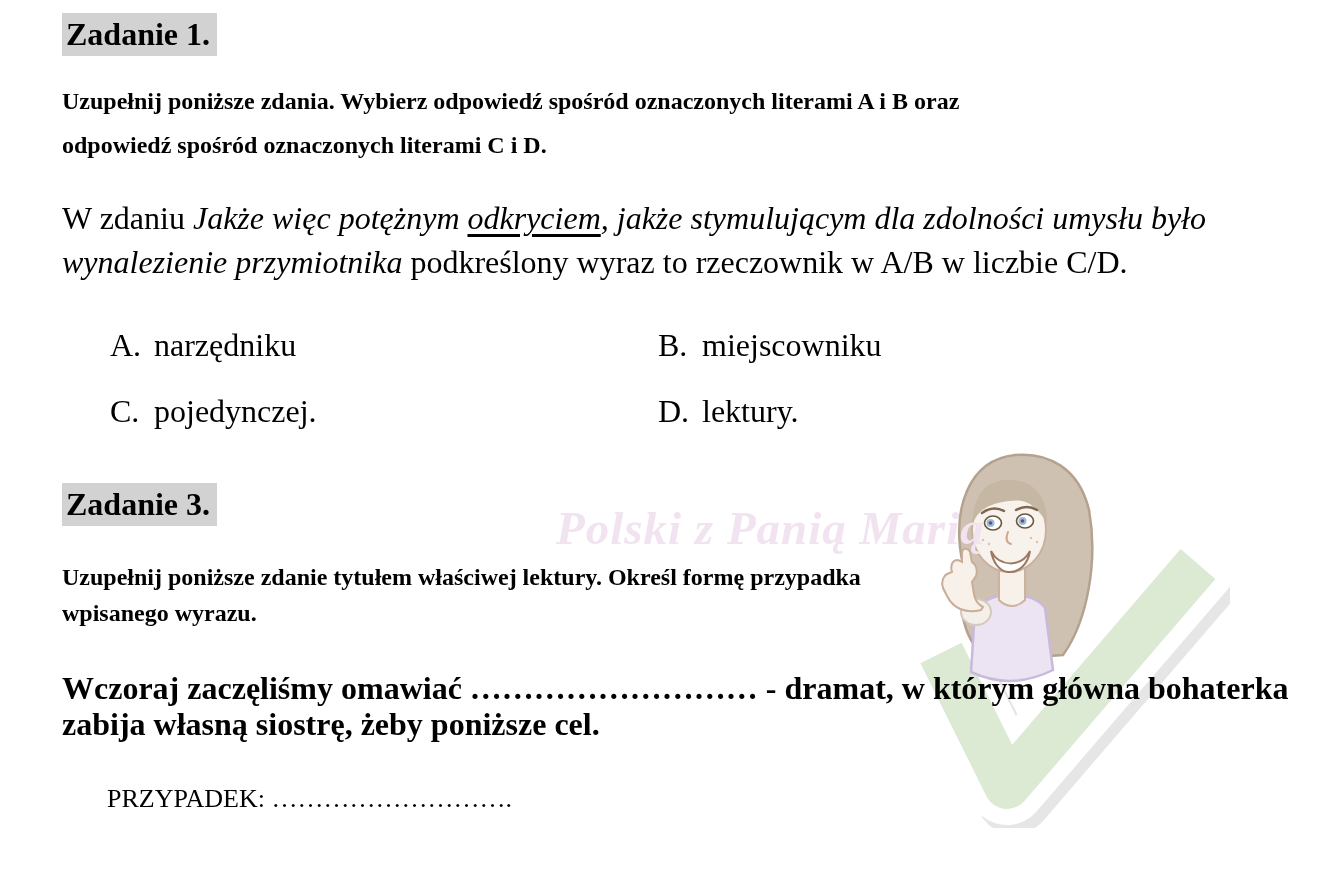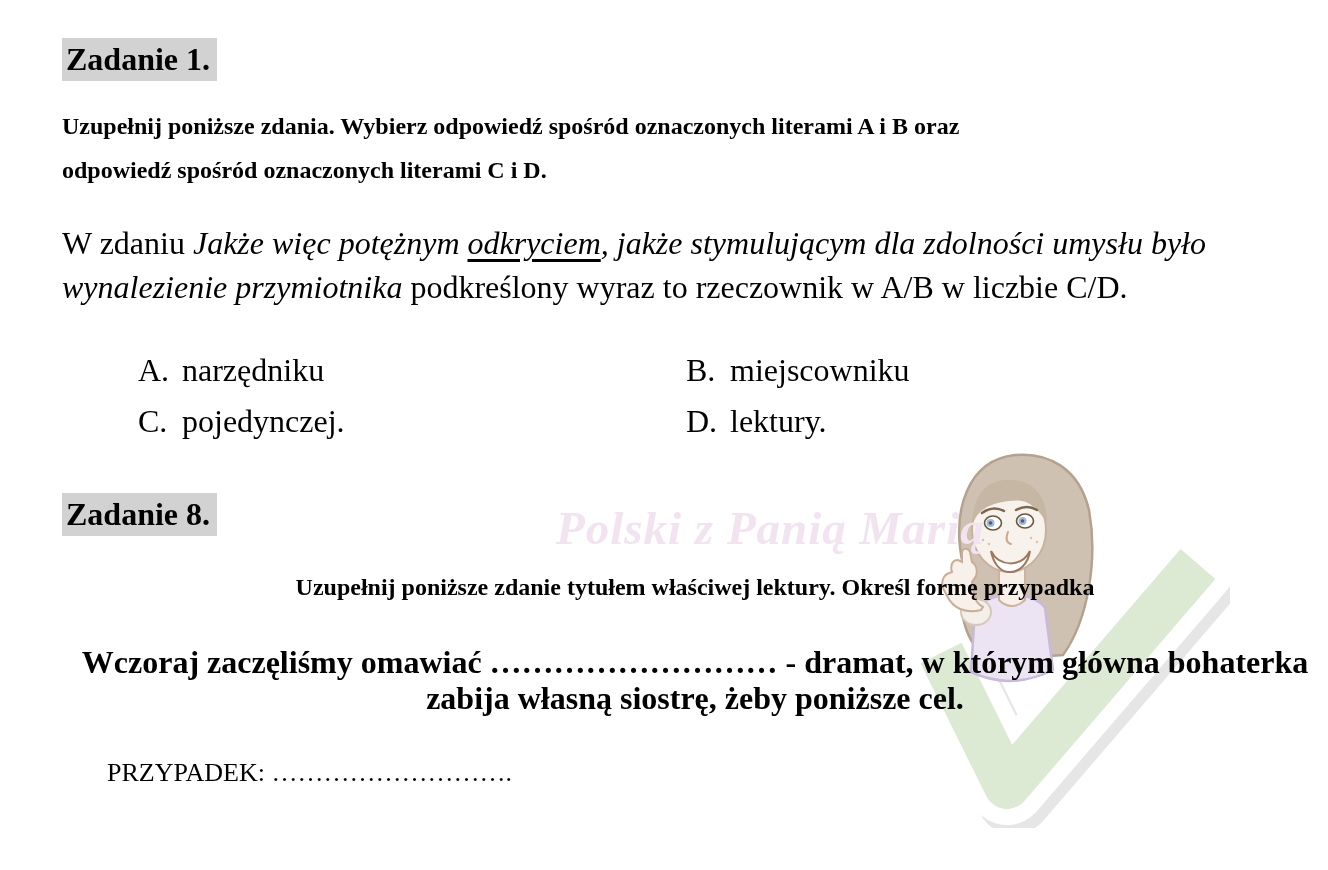--- a/index.html
+++ b/index.html
@@ -18,49 +18,49 @@
     position: absolute; left: 556px; top: 501px;
     font-size: 47px; font-style: italic; font-weight: 700;
     letter-spacing: 1px;
     color: #f1e3ef;
     white-space: nowrap;
   }
   .wm-check  { position: absolute; left: 890px; top: 528px; }
   .wm-avatar { position: absolute; left: 913px; top: 450px; }
 
   
-  .content { position: relative; z-index: 1; padding: 38px 0 0 62px; }
+  .content { position: relative; z-index: 1; padding: 13px 0 0 62px; }
 
   .task-heading {
     display: inline-block;
     font-size: 32px; font-weight: bold;
     line-height: 37px;
     background: #d2d2d2;
     padding: 3px 7px 3px 4px;
   }
   .line { white-space: nowrap; }
 
   .bold-para { font-weight: bold; font-size: 24px; }
   .para      { font-size: 32px; }
   .lh-wide   { line-height: 44px; }
-  .lh-tight  { line-height: 36px; text-align: center; }
+  .lh-tight  { line-height: 36px; }
 
   .t1-instruction { margin-top: 23px; }
   .t1-sentence    { margin-top: 29px; }
 
   .seg-regular { font-style: normal; }
   .seg-italic  { font-style: italic; }
   .seg-italic-underline { font-style: italic; text-decoration: underline; text-underline-offset: 5px; }
 
   .options {
-    margin: 39px 0 0 76px;
+    margin: 39px 0 0 48px;
     display: grid;
     grid-template-columns: 548px auto;
     font-size: 32px; line-height: 44px;
-    row-gap: 7px;
+    row-gap: 22px;
   }
   .opt-letter { display: inline-block; min-width: 44px; }
 
   .t2-heading-wrap { margin-top: 50px; }
   .t2-instruction  { margin-top: 33px; }
   .t2-sentence     { margin-top: 39px; font-weight: bold; }
   .t2-case         { margin-top: 39px; font-size: 26px; line-height: 36px; margin-left: 45px; }
 </style>
 </head>
 <body>
@@ -130,25 +130,26 @@
     <div class="options">
         <div class="option"><span class="opt-letter">A.</span><span>narzędniku</span></div>
         <div class="option"><span class="opt-letter">B.</span><span>miejscowniku</span></div>
         <div class="option"><span class="opt-letter">C.</span><span>pojedynczej.</span></div>
         <div class="option"><span class="opt-letter">D.</span><span>lektury.</span></div>
       </div>
   </section>
 
   <section>
     <div class="t2-heading-wrap">
-      <div class="task-heading">Zadanie 8.</div>
+      <div class="task-heading">Zadanie 3.</div>
     </div>
 
     <div class="bold-para lh-tight t2-instruction">
         <div class="line">Uzupełnij poniższe zdanie tytułem właściwej lektury. Określ formę przypadka</div>
+        <div class="line">wpisanego wyrazu.</div>
       </div>
 
     <div class="para lh-tight t2-sentence">
         <div class="line">Wczoraj zaczęliśmy omawiać ……………………… - dramat, w którym główna bohaterka</div>
         <div class="line">zabija własną siostrę, żeby poniższe cel.</div>
       </div>
 
     <div class="t2-case line">PRZYPADEK: ……………………….</div>
   </section>
 </div>

